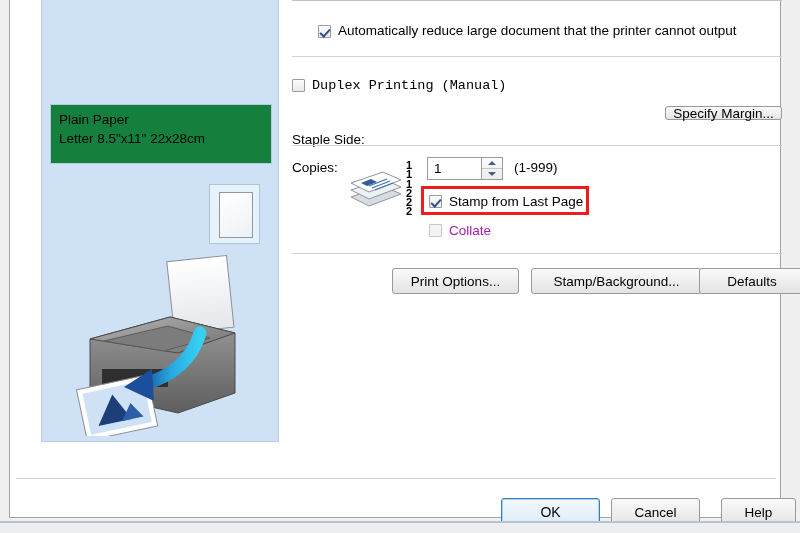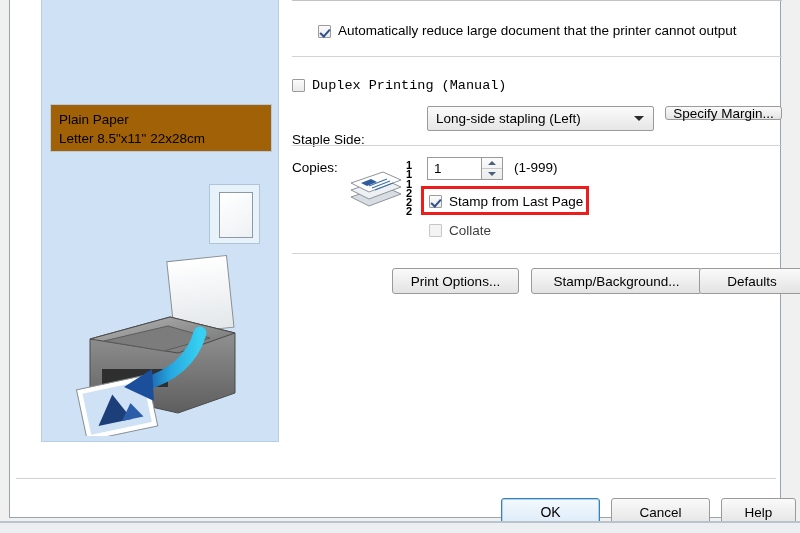--- a/index.html
+++ b/index.html
@@ -25,22 +25,22 @@
   
   #preview-pane{
     position:absolute;left:25px;top:0px;width:238px;height:617px;
     background:#cfe2f5;
     border:1px solid #b7cde3;
     box-sizing:border-box;
     overflow:hidden;
   }
   
   #paper-info{
-    position:absolute;left:8px;top:278px;width:222px;height:48px;
-    background:#a16207;border:1px solid #b4c9dd;box-sizing:border-box;
+    position:absolute;left:8px;top:278px;width:222px;height:60px;
+    background:#15803d;border:1px solid #b4c9dd;box-sizing:border-box;
     padding:5px 8px;line-height:19px;font-size:13.5px;
   }
   
   #page-icon{
     position:absolute;left:167px;top:358px;width:51px;height:60px;
     background:#e8f2fb;border:1px solid #aec4d9;box-sizing:border-box;
   }
   #page-icon .sheet{
     position:absolute;left:9px;top:7px;width:32px;height:44px;
     background:linear-gradient(150deg,#ffffff,#eef1f4);
@@ -60,21 +60,21 @@
     border:1px solid #c3c3c3;background:#fff;box-sizing:border-box;
   }
   
   .cbrow{position:absolute;display:flex;align-items:center;}
   .cb{width:13px;height:13px;border:1px solid #9b9b9b;background:linear-gradient(180deg,#fbfbfb,#eaeaea);
      box-sizing:border-box;position:relative;border-radius:1px;flex:none;}
   .cb.checked::after{content:"";position:absolute;left:3px;top:1px;width:4px;height:8px;
      border:solid #2f4f8a;border-width:0 2px 2px 0;transform:rotate(42deg);}
   .cb.disabled{background:#f3f3f3;border-color:#c6c6c6;}
   .cbrow .cbtext{margin-left:7px;font-size:13.5px;}
-  .cbtext.disabled{color:#404040;}
+  .cbtext.disabled{color:#a21caf;}
   #auto-reduce-row{left:26px;top:198px;align-items:flex-end;}
   #duplex-row{left:0px;top:253px;font-family:Liberation Mono, monospace;}
   #printlast-row{left:137px;top:369px;}
   #collate-row{left:137px;top:398px;}
   
   #staple-label{position:absolute;left:0px;top:287px;margin-top:20px;}
   #staple-combo{position:absolute;left:135px;top:281px;width:227px;height:25px;
      background:linear-gradient(180deg,#fbfbfb,#e6e6e6);border:1px solid #9a9a9a;border-radius:2px;
      box-sizing:border-box;}
   #staple-combo .txt{position:absolute;left:8px;top:4px;font-size:13.5px;}
@@ -108,21 +108,21 @@
   #print-options{position:absolute;left:100px;top:443px;width:127px;height:26px;}
   #stamp-bg{position:absolute;left:239px;top:443px;width:171px;height:26px;}
   #defaults{position:absolute;left:407px;top:443px;width:106px;height:26px;}
   
   #bottom-sep{position:absolute;left:0px;top:653px;width:760px;height:1px;background:#d0d0d0;}
   #ok-btn{position:absolute;left:485px;top:673px;width:99px;height:28px;
      border:1px solid #3c7fb1;border-radius:3px;box-sizing:border-box;
      background:linear-gradient(180deg,#f3f9fe,#dcebf8);
      box-shadow:0 0 0 1px #a7d2f2 inset;
      display:flex;align-items:center;justify-content:center;font-size:14px;}
-  #cancel-btn{position:absolute;left:595px;top:673px;width:99px;height:28px;}
+  #cancel-btn{position:absolute;left:595px;top:673px;width:89px;height:28px;}
   #help-btn{position:absolute;left:705px;top:673px;width:75px;height:28px;}
   #desktop-strip{position:absolute;left:0;bottom:0;width:800px;height:10px;background:#eceff2;}
   #desktop-line{position:absolute;left:0;bottom:10px;width:800px;height:2px;background:#b9c3cd;}
 </style>
 </head>
 <body>
 
 <div id="dialog">
  <div id="dialog-inner">
 
@@ -197,24 +197,20 @@
     </div>
 
     <div class="sep" style="position:absolute;left:0;top:231px;width:490px;"></div>
 
     <div class="cbrow" id="duplex-row">
       <div class="cb"></div>
       <div class="cbtext">Duplex Printing (Manual)</div>
     </div>
 
     <div id="staple-label" class="label">Staple Side:</div>
-    <div id="staple-combo">
-      <span class="txt">Long-side stapling (Left)</span>
-      <span class="arrow"></span>
-    </div>
     <div id="specify-margin" class="btn">Specify Margin...</div>
 
     <div class="sep" style="position:absolute;left:0;top:320px;width:490px;"></div>
 
     <div id="copies-label" class="label">Copies:</div>
 
     <div id="copies-stack">
       <svg width="60" height="45" viewBox="0 0 60 45" xmlns="http://www.w3.org/2000/svg">
         <g>
           <path d="M4 32 L22 41 L54 29 L36 21 Z" fill="#d8dde3" stroke="#8e949b"></path>

